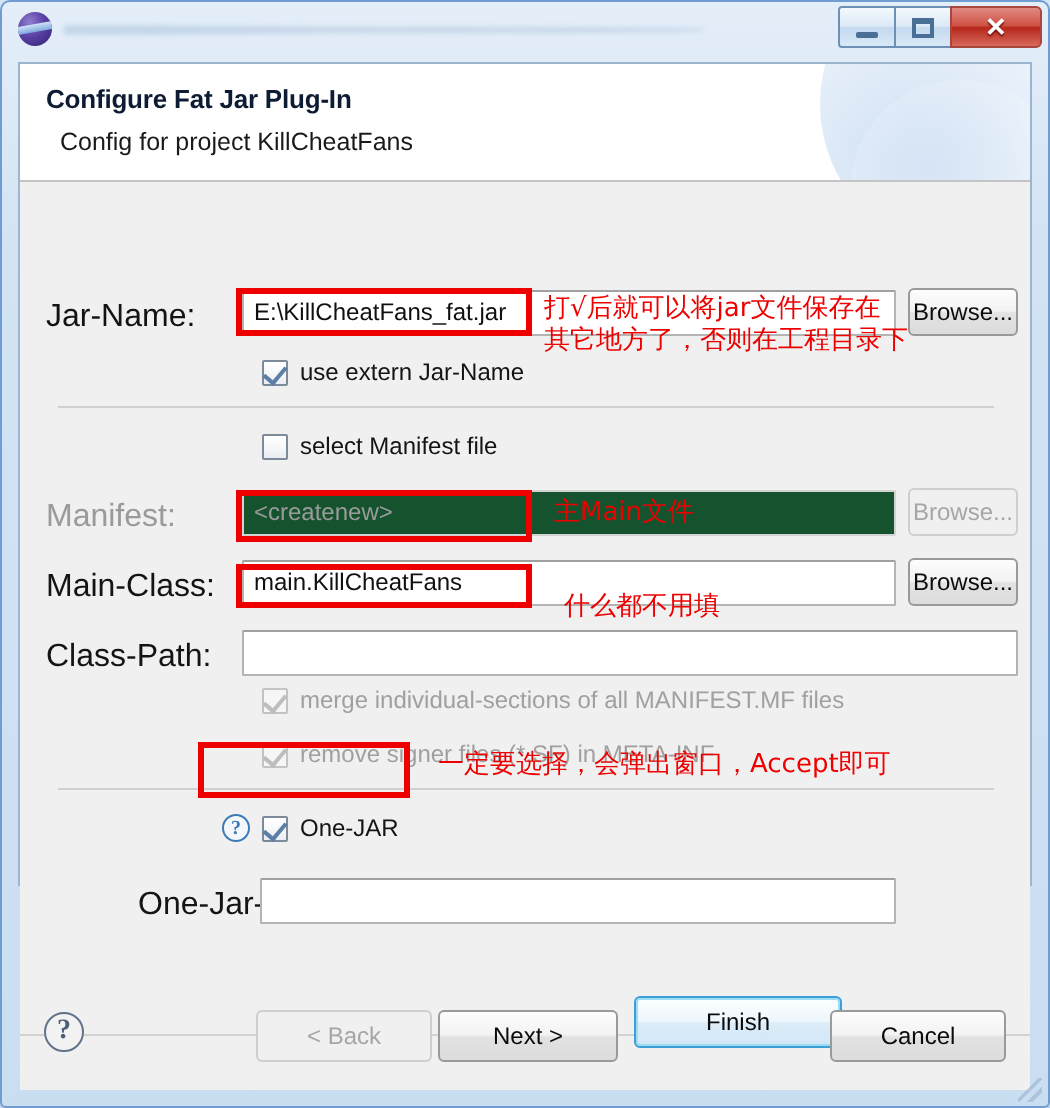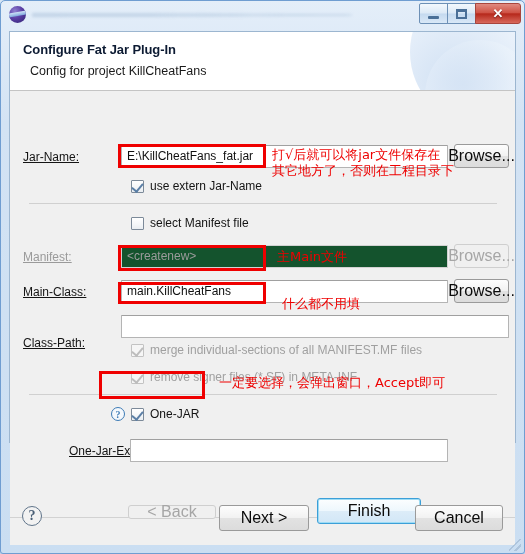--- a/index.html
+++ b/index.html
@@ -162,24 +162,23 @@
 
   .content {
     position: absolute;
     left: 0; top: 59px;
     width: 505px; height: 426px;
     background: #f0f0f0;
   }
 
   .lbl {
     position: absolute;
-    font-size: 12px;
+    font-size: 16px;
     color: #141414;
     white-space: nowrap;
-    text-decoration: underline;
   }
   .lbl.dim { color: #9a9a9a; }
 
   .txt {
     position: absolute;
     box-sizing: border-box;
     height: 23px;
     background: #ffffff;
     border: 1px solid #b4b4b4;
     border-top-color: #a0a0a0;
@@ -196,21 +195,21 @@
     color: #9b9b9b;
   }
 
   .btn {
     position: absolute;
     box-sizing: border-box;
     height: 24px;
     border: 1px solid #9a9a9a;
     border-radius: 3px;
     background: linear-gradient(180deg, #fdfdfd 0%, #f2f2f2 48%, #e2e2e2 52%, #dcdcdc 100%);
-    font-size: 16px;
+    font-size: 12px;
     color: #0b0b0b;
     display: flex; align-items: center; justify-content: center;
     cursor: default;
   }
   .btn.disabled {
     color: #a6a6a6;
     border-color: #cfcfcf;
     background: #f0f0f0;
   }
   .btn.default {
@@ -389,21 +388,21 @@
       </div>
 
       <div class="lbl dim" style="left:13px; top:159px;">Manifest:</div>
       <div class="txt disabled" style="left:111px; top:154px; width:327px;">&lt;createnew&gt;</div>
       <div class="btn disabled" style="left:444px; top:153px; width:55px;">Browse...</div>
 
       <div class="lbl" style="left:13px; top:194px;">Main-Class:</div>
       <div class="txt" style="left:111px; top:189px; width:327px;">main.KillCheatFans</div>
       <div class="btn" style="left:444px; top:188px; width:55px;">Browse...</div>
 
-      <div class="lbl" style="left:13px; top:245px;">Class-Path:</div>
+      <div class="lbl" style="left:13px; top:229px;">Class-Path:</div>
       <div class="txt" style="left:111px; top:224px; width:388px;"></div>
 
       <div class="cbrow" style="left:121px; top:252px;">
         <span class="cbox dim">
             <span class="tick"></span>
           </span>
         <span class="cb-label dim">merge individual-sections of all MANIFEST.MF files</span>
       </div>
 
       <div class="cbrow" style="left:121px; top:279px;text-align:center;">
@@ -437,19 +436,19 @@
 
   <div class="note" style="left:272px; top:147px;">
     <div>打√后就可以将jar文件保存在</div>
     <div>其它地方了，否则在工程目录下</div>
   </div>
   <div class="note" style="left:277px; top:249px;">主Main文件</div>
   <div class="note" style="left:282px; top:296px;">什么都不用填</div>
   <div class="note" style="left:219px; top:375px;">一定要选择，会弹出窗口，Accept即可</div>
 
   <div class="foot-help">?</div>
-  <div class="btn disabled" style="left:128px; top:505px; width:88px; height:14px;">&lt; Back</div>
+  <div class="btn disabled" style="left:128px; top:505px; width:88px; height:26px;">&lt; Back</div>
   <div class="btn" style="left:219px; top:505px; width:90px; height:26px;">Next &gt;</div>
   <div class="btn default" style="left:317px; top:498px; width:104px; height:26px;">Finish</div>
   <div class="btn" style="left:415px; top:505px; width:88px; height:26px;">Cancel</div>
 
   <div class="resize-grip"></div>
 </div>
 
 </body></html>

